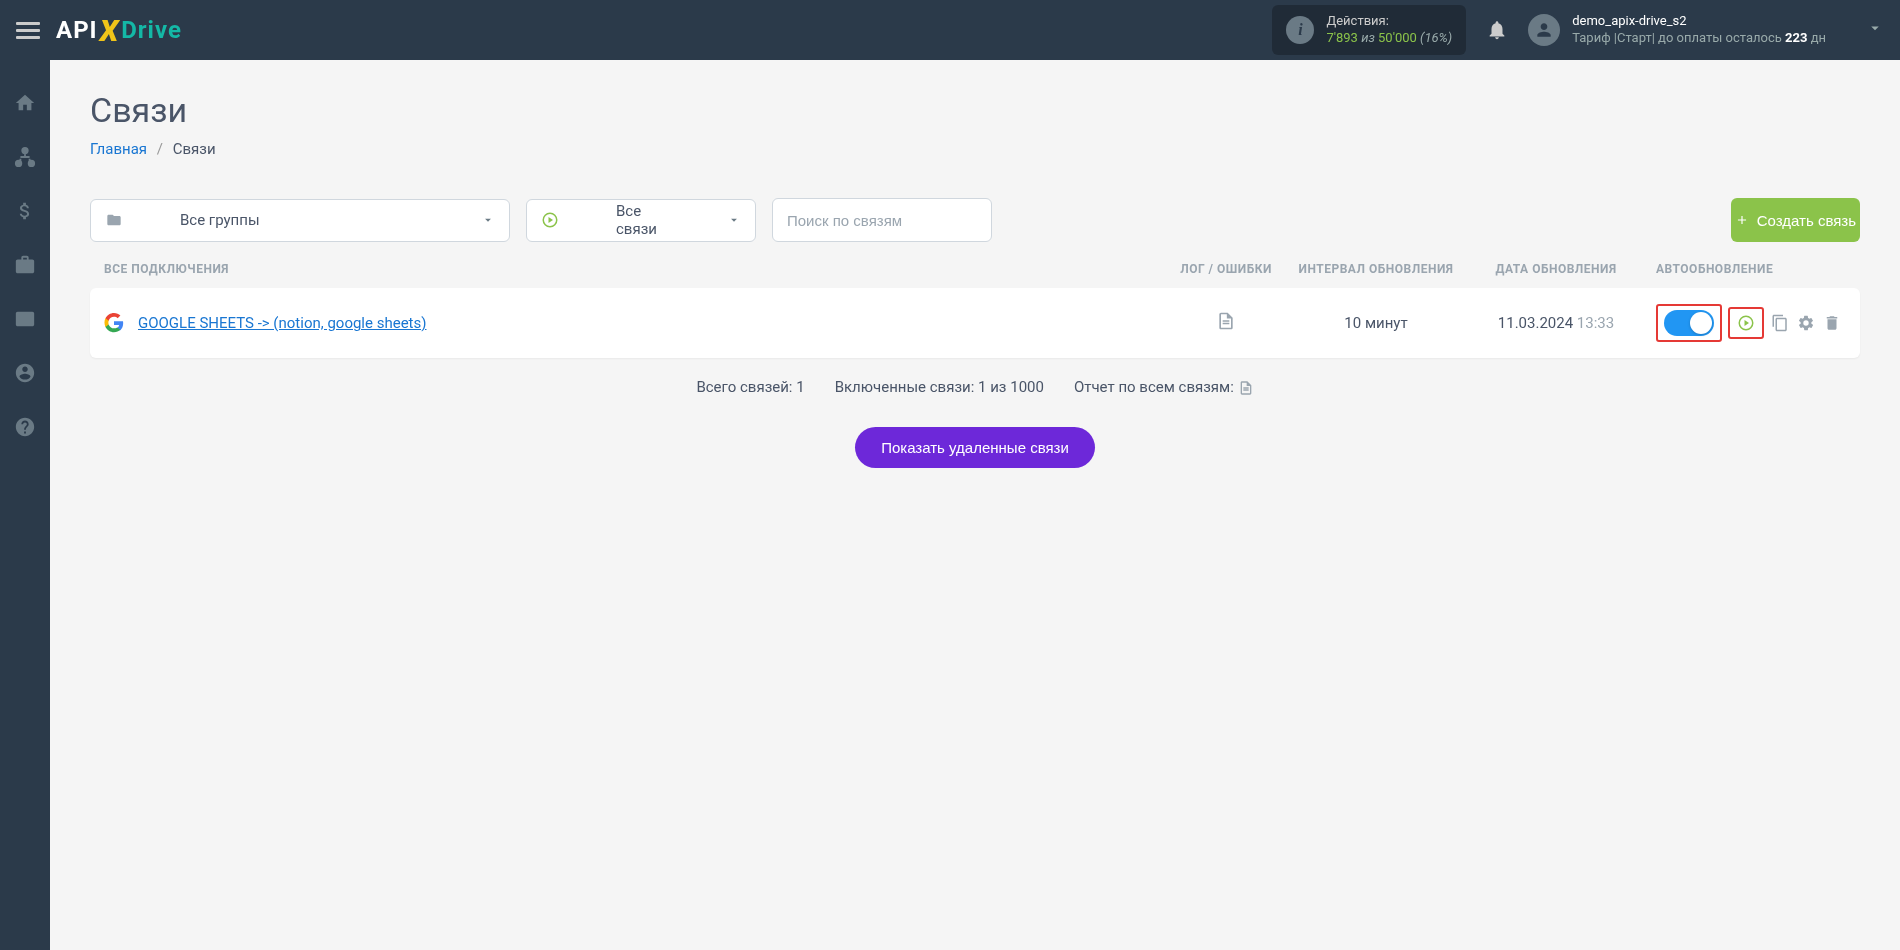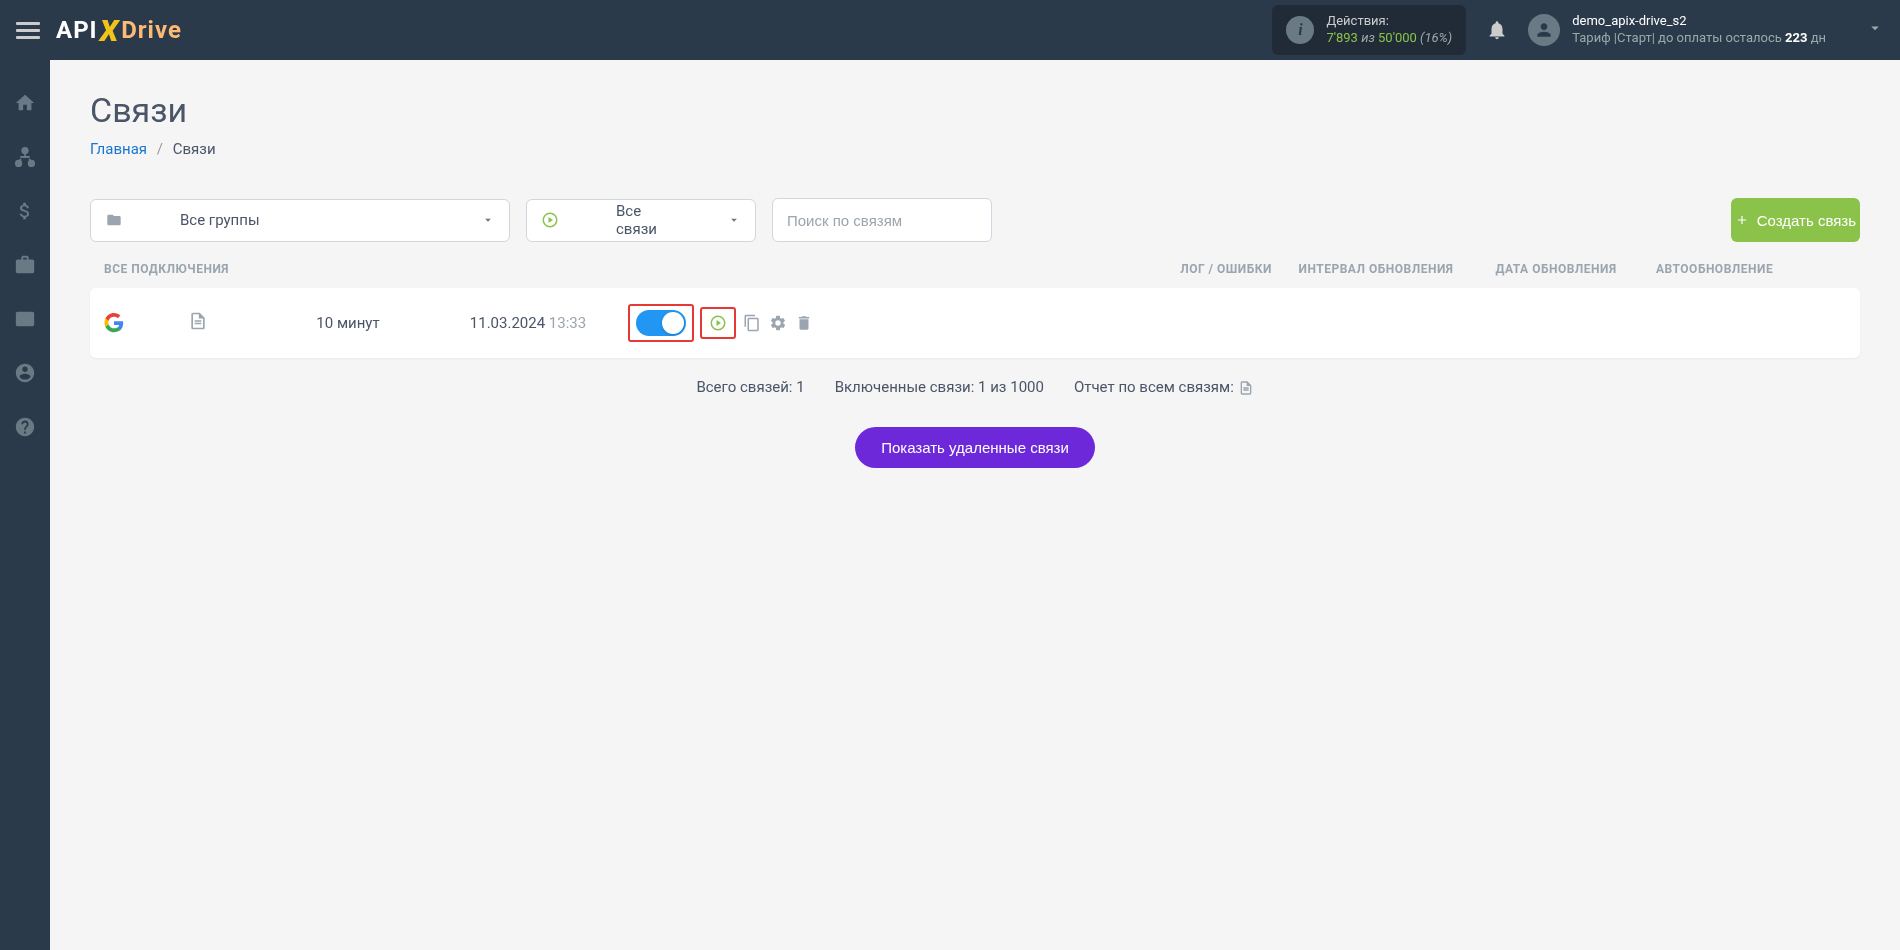--- a/index.html
+++ b/index.html
@@ -5,21 +5,21 @@
 * { margin: 0; padding: 0; box-sizing: border-box; }
 body { font-family: -apple-system, BlinkMacSystemFont, "Segoe UI", Roboto, Arial, sans-serif; background: #f5f5f5; color: #333; }
 
 
 .header { background: #2b3a4a; height: 60px; display: flex; align-items: center; padding: 0 16px; color: #fff; }
 .hamburger { width: 24px; height: 24px; cursor: pointer; margin-right: 16px; display: flex; flex-direction: column; justify-content: center; gap: 4px; }
 .hamburger span { display: block; height: 3px; background: #ccc; border-radius: 1px; }
 .logo { display: flex; align-items: center; font-size: 24px; font-weight: bold; letter-spacing: 1px; }
 .logo .api { color: #fff; }
 .logo .x { color: #f0c419; font-size: 30px; font-weight: 900; margin: 0 2px; font-style: italic; }
-.logo .drive { color: #fdba74; }
+.logo .drive { color: #14b8a6; }
 .header-spacer { flex: 1; }
 .actions-badge { background: rgba(0,0,0,0.25); border-radius: 6px; padding: 8px 14px; display: flex; align-items: center; gap: 12px; margin-right: 20px; }
 .actions-badge .info-icon { width: 28px; height: 28px; border-radius: 50%; background: #6a7a85; display: flex; align-items: center; justify-content: center; font-weight: bold; font-style: italic; font-family: Georgia, serif; font-size: 16px; color: #2b3a4a; }
 .actions-badge .text { font-size: 13px; line-height: 1.3; color: #ccc; }
 .actions-badge .text .used { color: #8bc34a; }
 .actions-badge .text .total { color: #8bc34a; }
 .actions-badge .text .of { color: #9aa; font-style: italic; }
 .actions-badge .text .pct { color: #9aa; font-style: italic; }
 .bell-icon { width: 22px; height: 22px; margin-right: 20px; cursor: pointer; fill: #ccc; }
 .user-section { display: flex; align-items: center; gap: 12px; cursor: pointer; }
@@ -235,20 +235,21 @@
       <div class="col-auto">АВТООБНОВЛЕНИЕ</div>
     </div>
 
     <div class="conn-row">
       <svg class="google-ic" viewBox="0 0 24 24">
           <path fill="#4285F4" d="M23 12.25c0-.78-.07-1.53-.2-2.25H12v4.26h6.2c-.27 1.44-1.08 2.66-2.3 3.48v2.9h3.72c2.18-2 3.38-4.96 3.38-8.39z"></path>
           <path fill="#34A853" d="M12 23c3.1 0 5.7-1.03 7.6-2.78l-3.72-2.9c-1.03.7-2.35 1.1-3.88 1.1-2.98 0-5.5-2.01-6.4-4.72H1.76v2.97C3.65 20.3 7.55 23 12 23z"></path>
           <path fill="#FBBC05" d="M5.6 13.7c-.23-.7-.36-1.44-.36-2.2s.13-1.5.36-2.2V6.33H1.76C.98 7.88.54 9.63.54 11.5s.44 3.62 1.22 5.17L5.6 13.7z"></path>
           <path fill="#EA4335" d="M12 4.58c1.68 0 3.19.58 4.38 1.71l3.28-3.28C17.7 1.14 15.1 0 12 0 7.55 0 3.65 2.7 1.76 6.33L5.6 9.3c.9-2.71 3.42-4.72 6.4-4.72z"></path>
         </svg>
+      <a href="#" class="conn-name">GOOGLE SHEETS -&gt; (notion, google sheets)</a>
       <div class="log-cell">
         <svg viewBox="0 0 24 24">
             <path d="M14 2H6c-1.1 0-2 .9-2 2v16c0 1.1.9 2 2 2h12c1.1 0 2-.9 2-2V8l-6-6zM6 20V4h7v5h5v11H6zm2-6h8v2H8v-2zm0-3h8v2H8v-2z"></path>
           </svg>
       </div>
       <div class="interval-cell">10 минут</div>
       <div class="date-cell">
         <span class="date">11.03.2024</span>
         <span class="time">13:33</span>
       </div>

